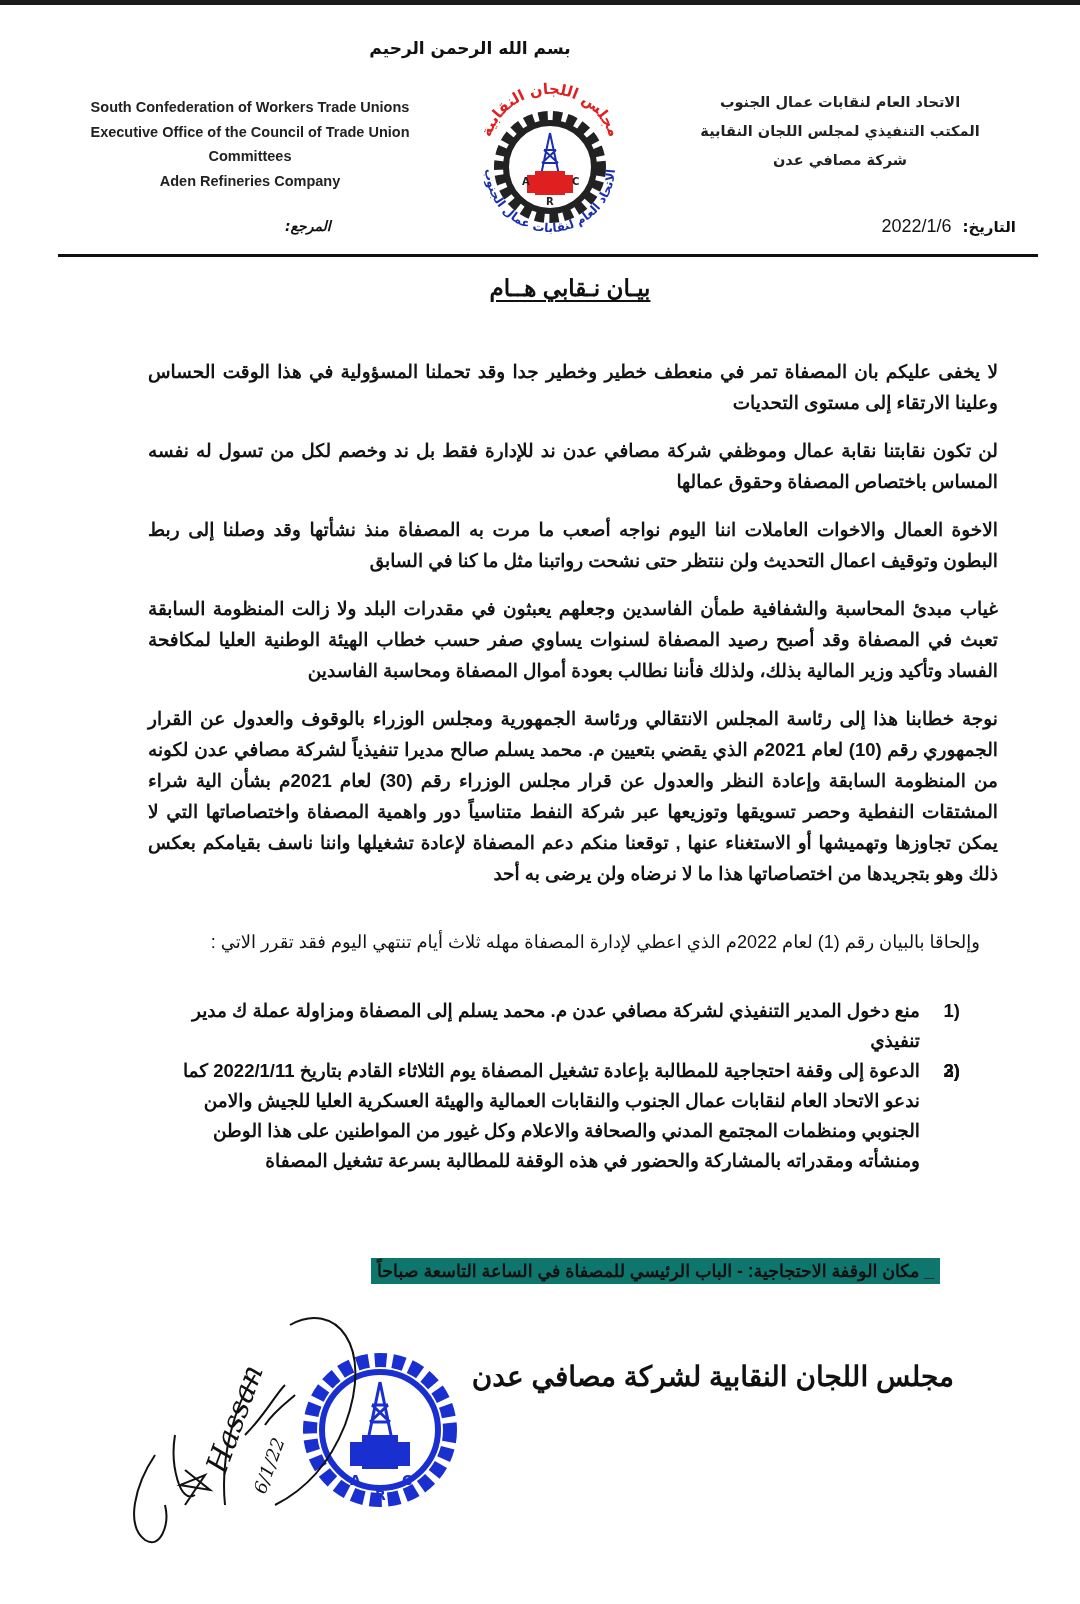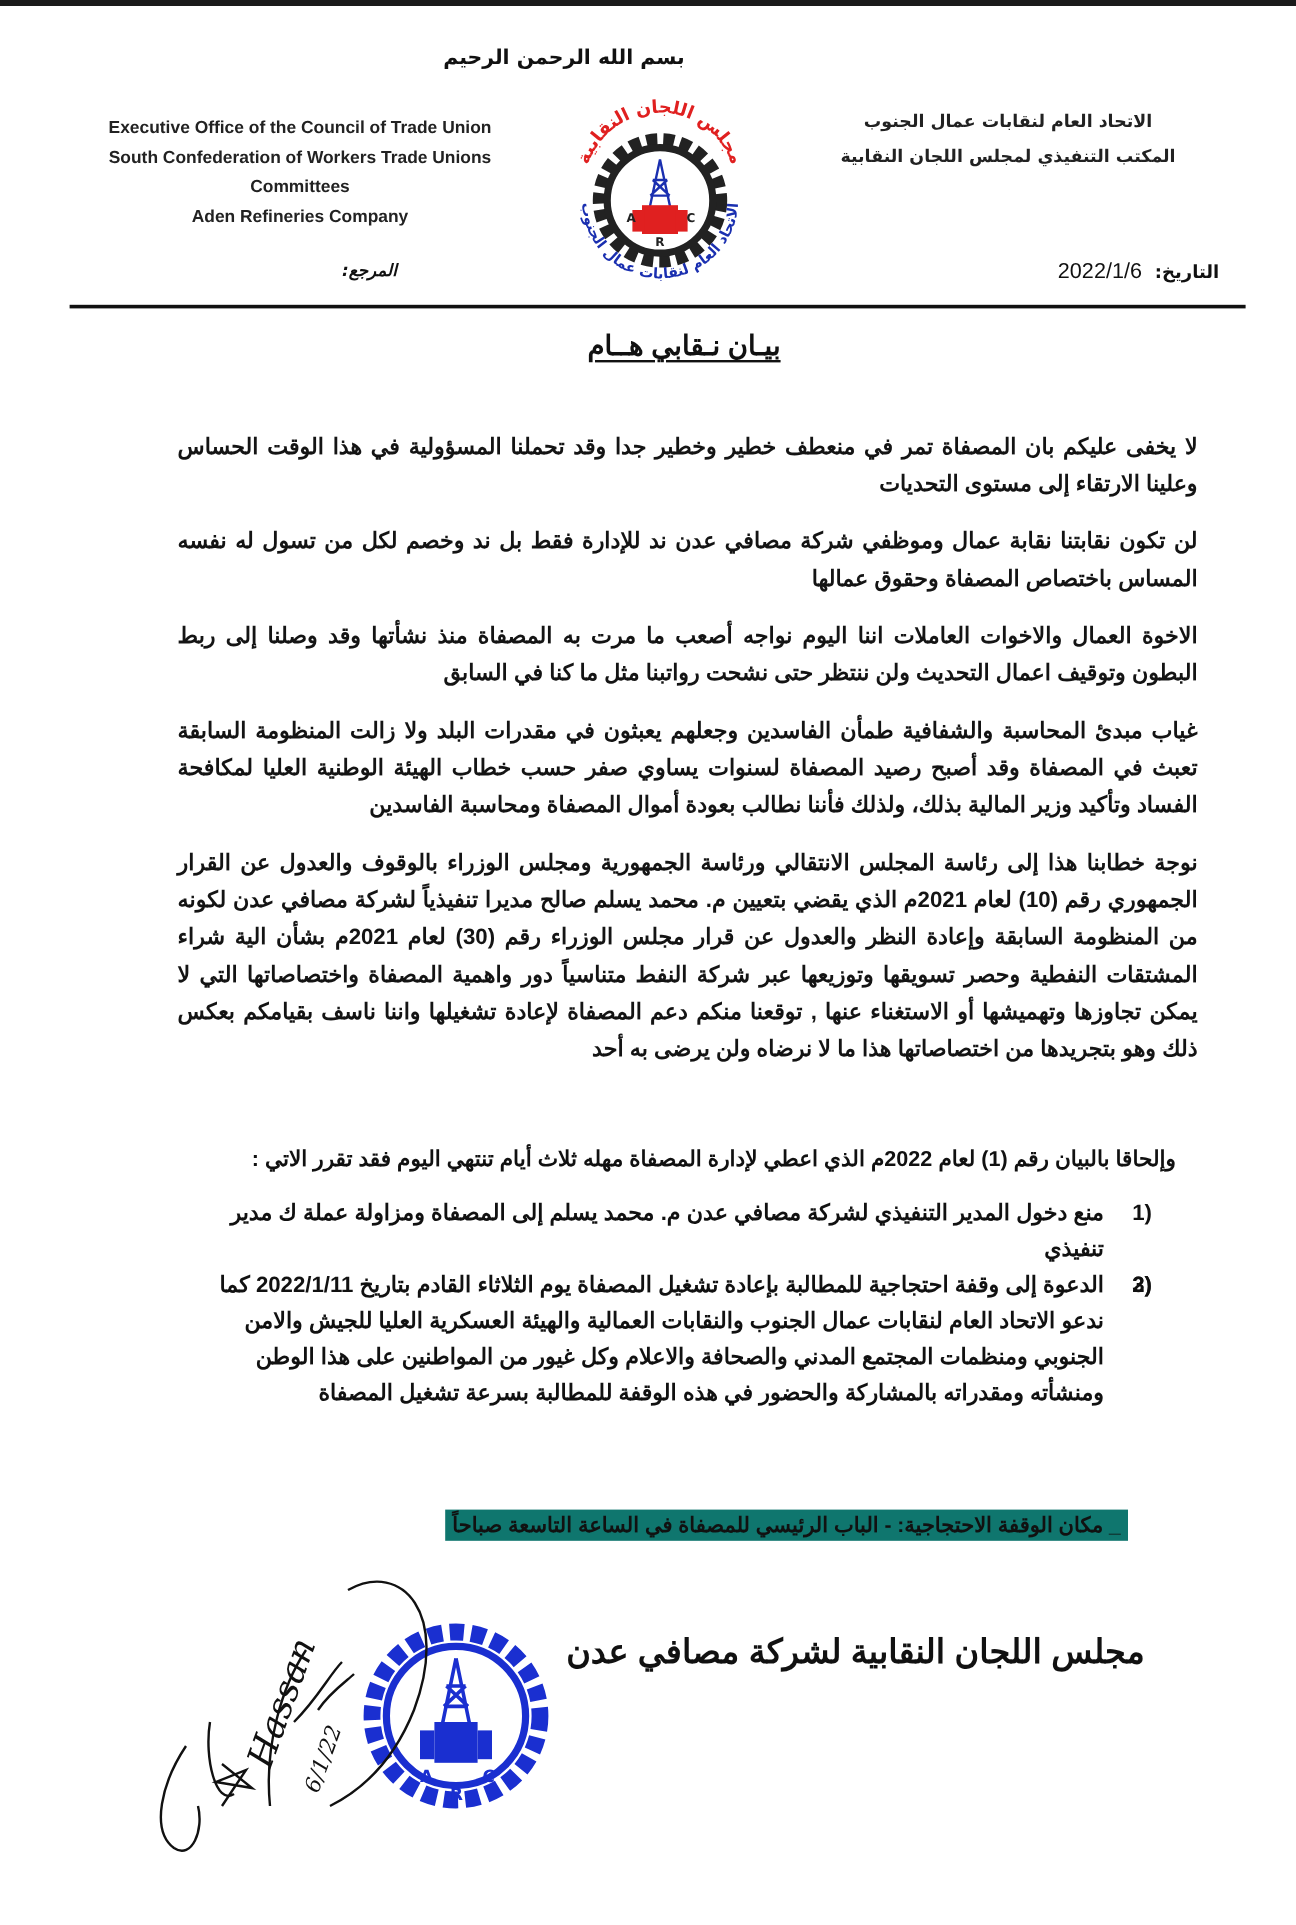--- a/index.html
+++ b/index.html
@@ -35,22 +35,22 @@
       font-family: "Liberation Sans", sans-serif; font-weight: bold; font-size: 23px; line-height: 36px; padding-left: 30px;
     }
     .title span { text-decoration: underline; text-decoration-thickness: 2px; text-underline-offset: 4px; }
     .body {
       position: absolute; left: 148px; width: 850px; top: 356px; direction: rtl; text-align: justify;
       font-family: "Liberation Sans", sans-serif; font-weight: bold; font-size: 18.5px; line-height: 31px; color: #141414;
     }
     .body p { margin: 0 0 17px 0; }
     .body p.p5 { margin-bottom: 0; }
     .intro {
-      position: absolute; left: 150px; width: 830px; top: 952px; direction: rtl;
-      font-family: "Liberation Sans", sans-serif; font-weight: bold; font-size: 18px; line-height: 28px;
+      position: absolute; left: 150px; width: 830px; top: 928px; direction: rtl;
+      font-family: "Liberation Sans", sans-serif; font-weight: normal; font-size: 18px; line-height: 28px;
     }
     .decisions {
       position: absolute; left: 170px; width: 790px; top: 996px; direction: rtl; margin: 0; padding: 0; list-style: none;
       font-family: "Liberation Sans", sans-serif; font-weight: bold; font-size: 18.5px; line-height: 30px;
     }
     .decisions li { position: relative; padding-right: 40px; }
     .decisions .num { position: absolute; right: 0; top: 0; }
     .location {
       position: absolute; right: 140px; top: 1258px; direction: rtl;
       background: #0f766e; padding: 0 6px; font-family: "Liberation Sans", sans-serif; font-weight: bold; font-size: 17.5px; line-height: 26px;
@@ -63,29 +63,30 @@
     .sign { position: absolute; left: 115px; top: 1305px; width: 330px; height: 250px; }
   </style>
 </head>
 <body>
 
 <div class="top-border"></div>
 
 <div class="basmala">بسم الله الرحمن الرحيم</div>
 
 <div class="en-header">
+  <div>South Confederation of Workers Trade Unions</div>
   <div>Executive Office of the Council of Trade Union</div>
-  <div>South Confederation of Workers Trade Unions</div>
   <div>Committees</div>
   <div>Aden Refineries Company</div>
 </div>
 
 <div class="ar-header">
   <div>الاتحاد العام لنقابات عمال الجنوب</div>
   <div>المكتب التنفيذي لمجلس اللجان النقابية</div>
+  <div>شركة مصافي عدن</div>
 </div>
 
 <svg class="logo-top" viewBox="0 0 150 165">
   <defs>
     <path id="arcTop" d="M 12 82 A 63 63 0 0 1 138 82"></path>
     <path id="arcBot" d="M 10 92 A 65 65 0 0 0 140 92"></path>
   </defs>
   <text font-family="DejaVu Sans, sans-serif" font-size="15" font-weight="bold" fill="#e02020">
     <textPath href="#arcTop" startOffset="50%" text-anchor="middle">مجلس اللجان النقابية</textPath>
   </text>

